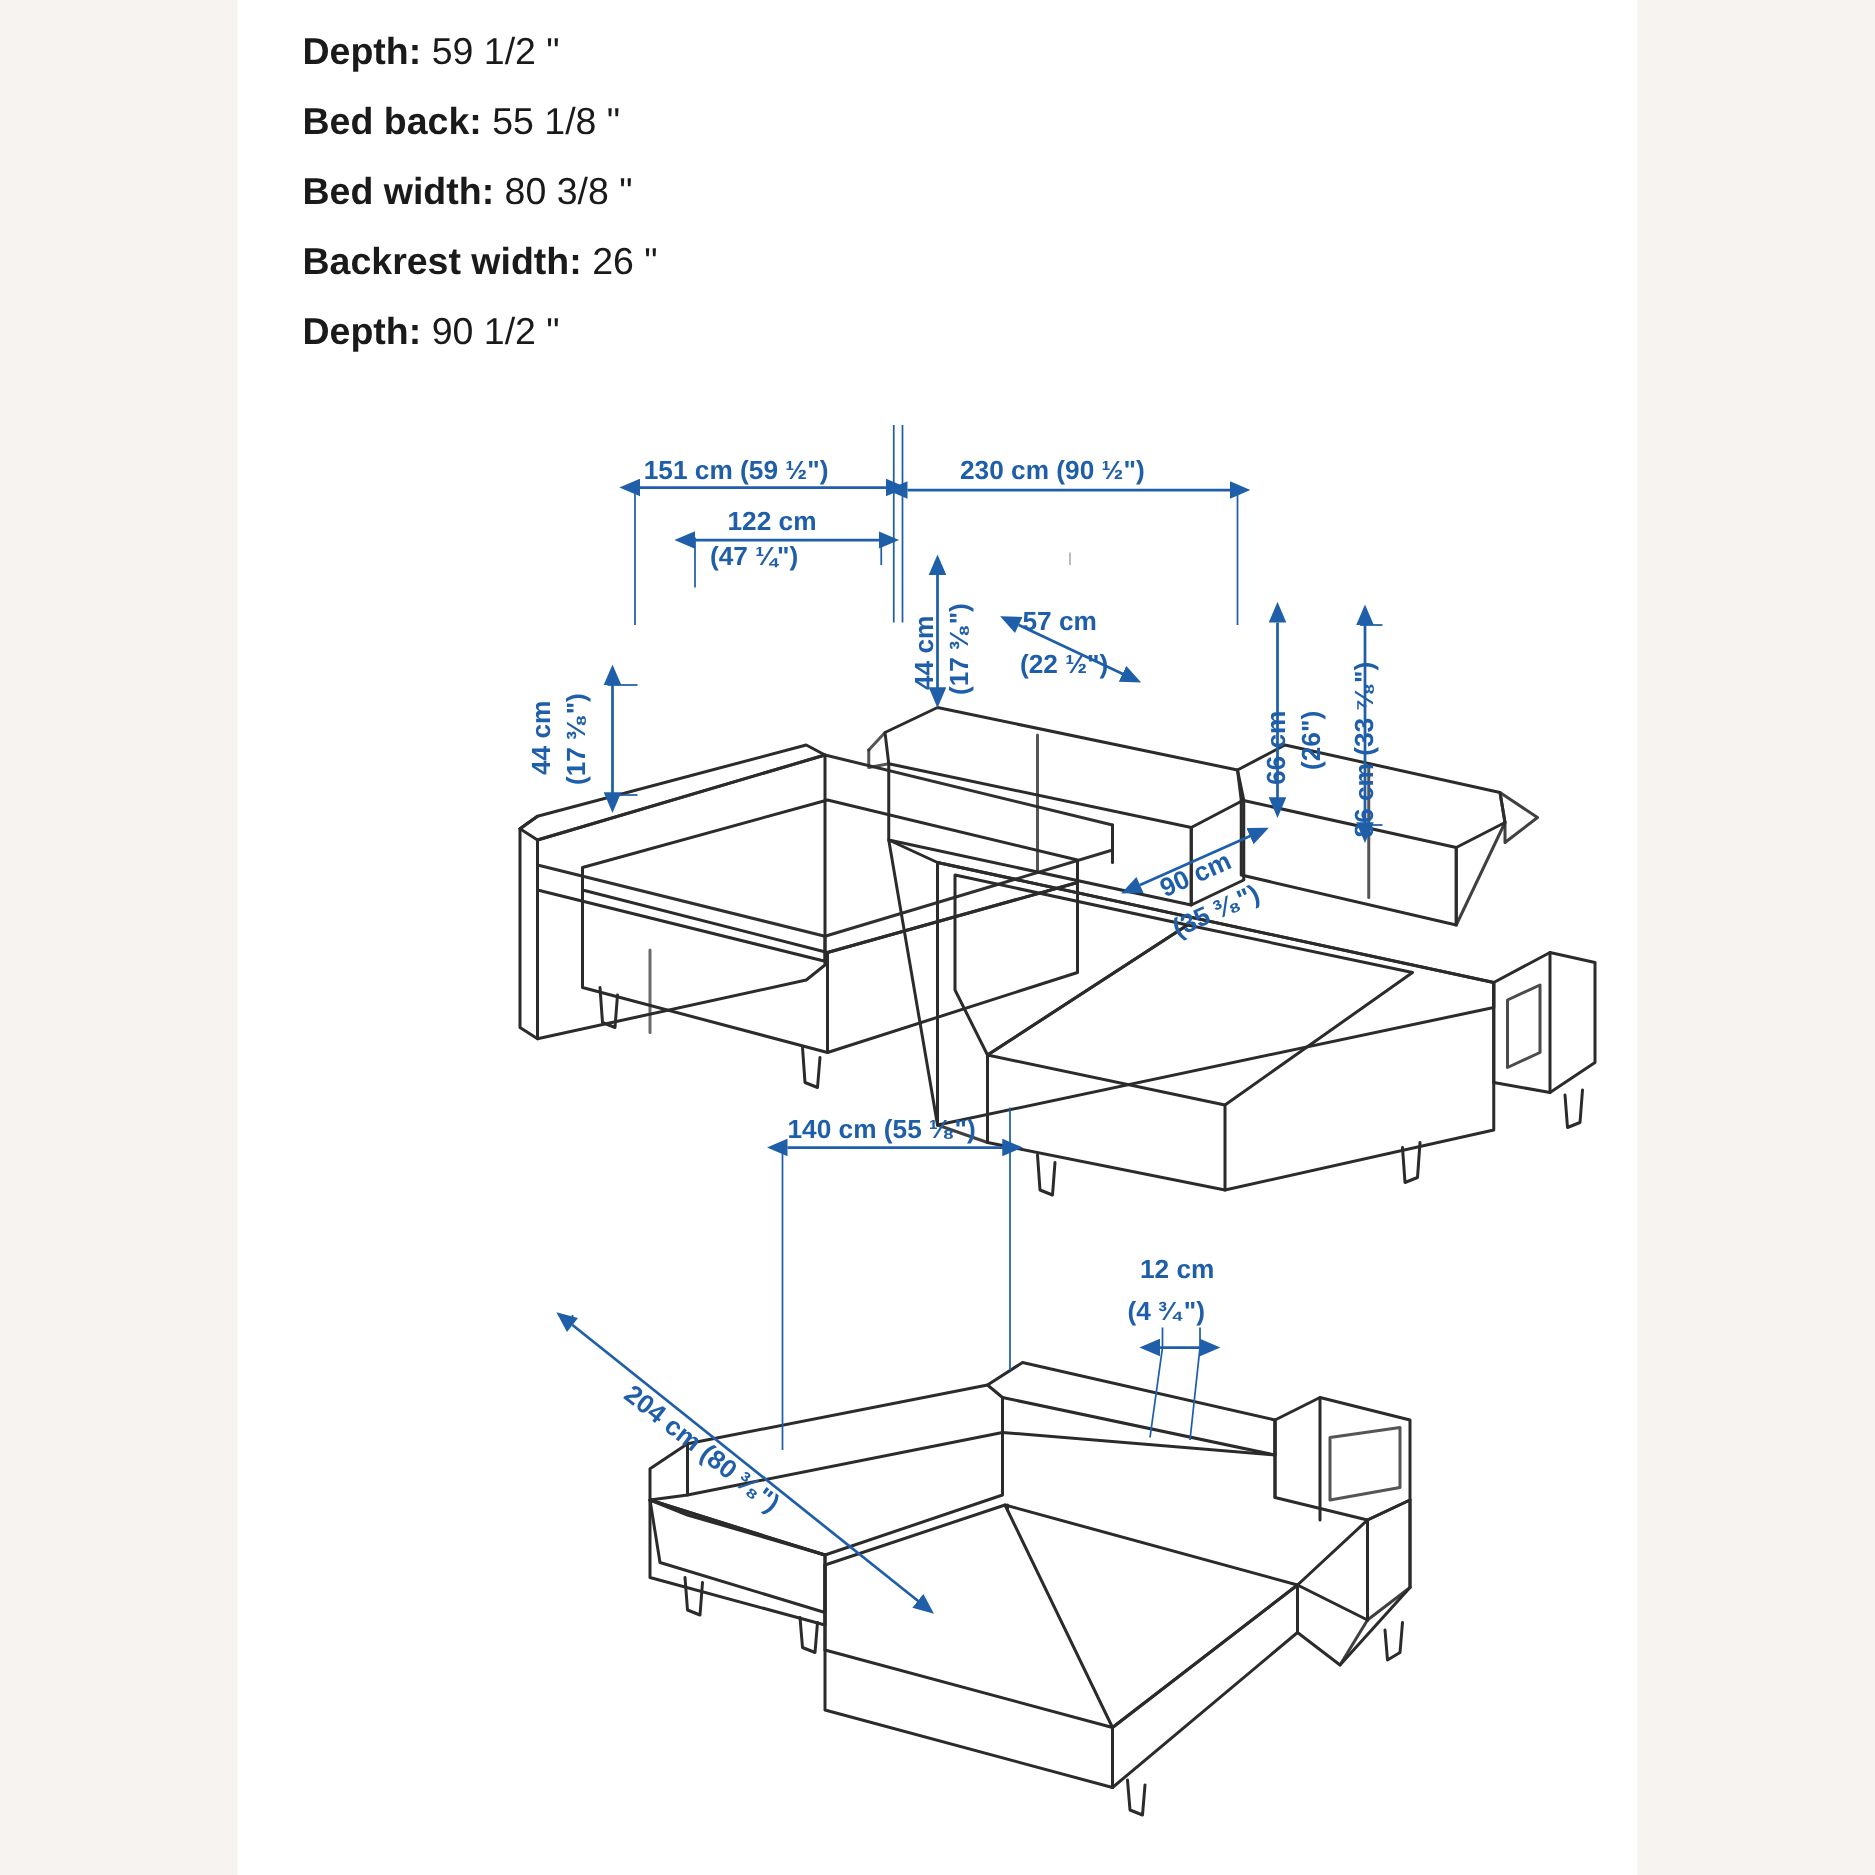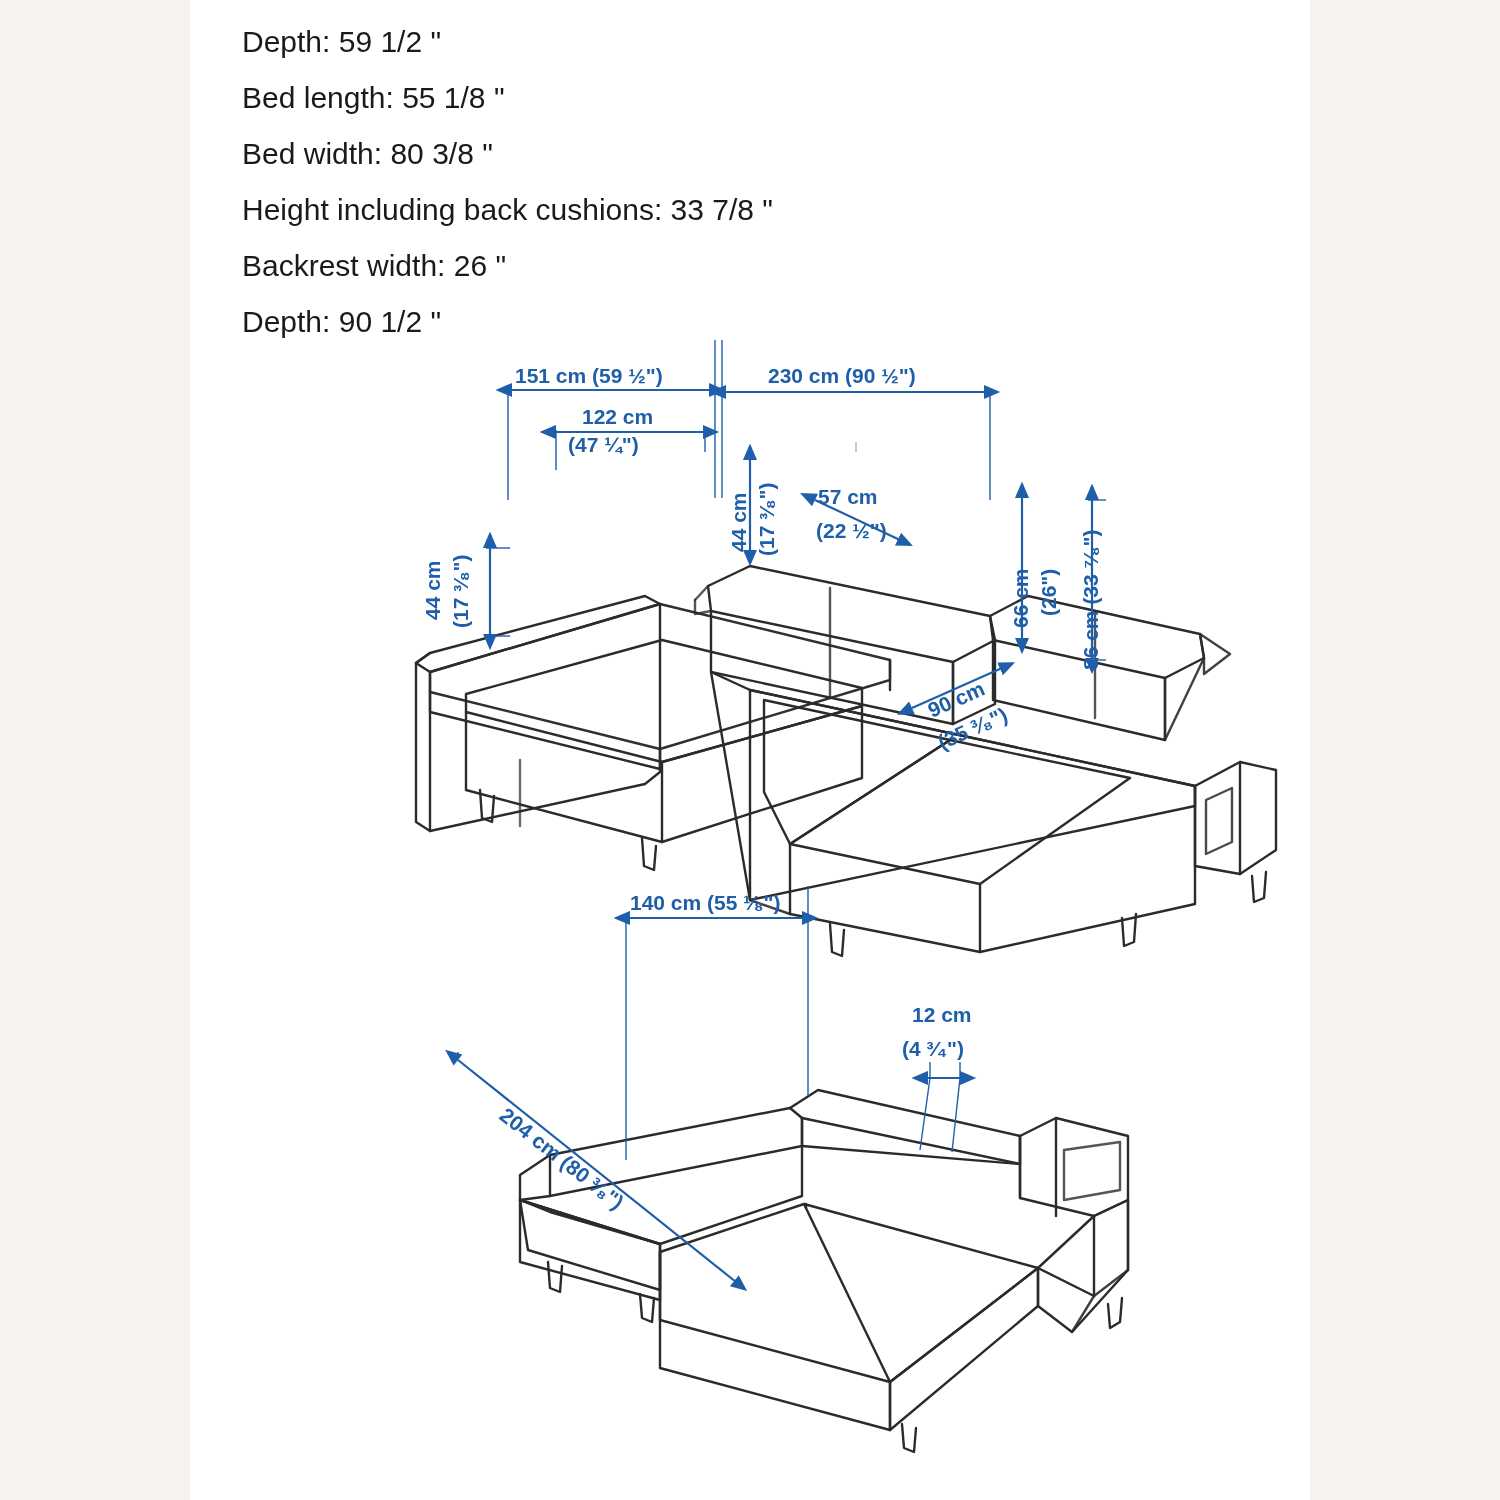--- a/index.html
+++ b/index.html
@@ -34,21 +34,21 @@
     top: 14px;
     width: 1000px;
   }
   .spec-row {
     font-size: 30px;
     line-height: 56px;
     color: #1a1a1a;
     white-space: nowrap;
   }
   .spec-label {
-    font-weight: normal;
+    font-weight: bold;
   }
   .spec-value {
     font-weight: normal;
   }
   
   .drawing {
     position: absolute;
     left: 0;
     top: 0;
     width: 1120px;
@@ -62,30 +62,26 @@
 
 <div class="page">
   <div class="sheet">
 
     <div class="spec-list">
       <div class="spec-row">
         <span class="spec-label">Depth:</span>
         <span class="spec-value">59 1/2 "</span>
       </div>
       <div class="spec-row">
-        <span class="spec-label">Bed length:</span>
+        <span class="spec-label">Bed back:</span>
         <span class="spec-value">55 1/8 "</span>
       </div>
       <div class="spec-row">
         <span class="spec-label">Bed width:</span>
         <span class="spec-value">80 3/8 "</span>
-      </div>
-      <div class="spec-row">
-        <span class="spec-label">Height including back cushions:</span>
-        <span class="spec-value">33 7/8 "</span>
       </div>
       <div class="spec-row">
         <span class="spec-label">Backrest width:</span>
         <span class="spec-value">26 "</span>
       </div>
       <div class="spec-row">
         <span class="spec-label">Depth:</span>
         <span class="spec-value">90 1/2 "</span>
       </div>
     </div>

